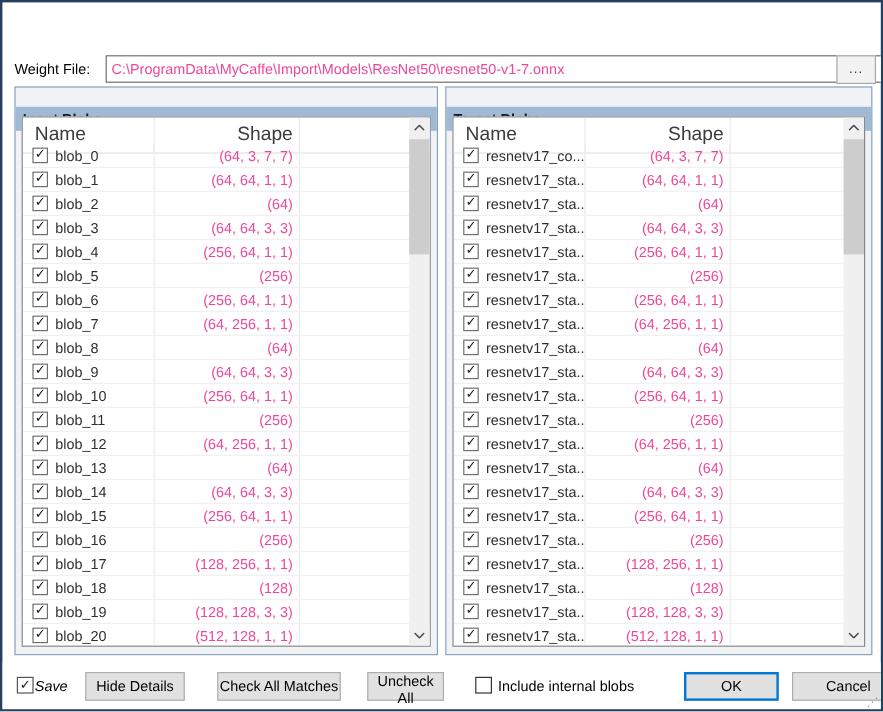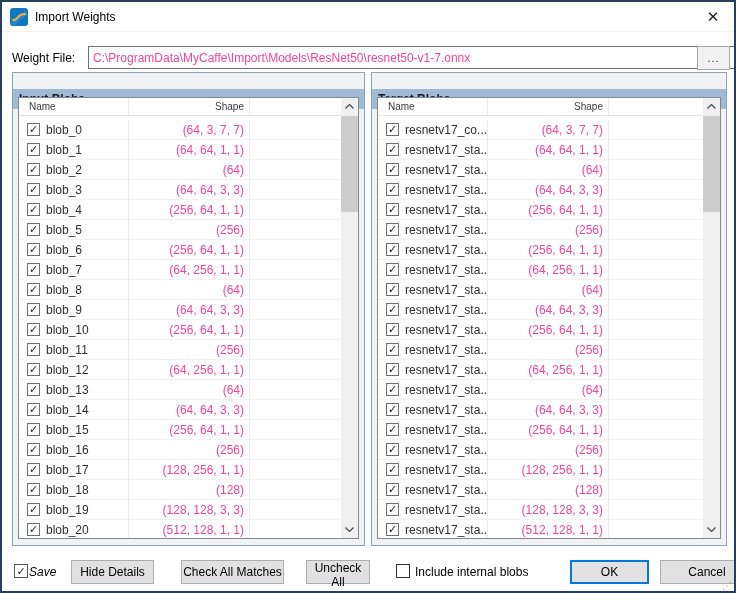--- a/index.html
+++ b/index.html
@@ -25,22 +25,22 @@
     background:#f2f2f2; border:1px solid #a8a8a8; font-size:11px; color:#333;
     letter-spacing:1px; line-height:10px; }
   
   .group { position:absolute; top:70px; height:474px; border:1px solid #8aa3bd; background:#f1f2f4; }
   .group.input  { left:10px;  width:353px; }
   .group.target { left:369px; width:356px; }
   .group-header { height:20px; background:#a0b9d4; color:#161c24; font-size:12px;
     font-weight:bold; line-height:20px; padding-left:6px;margin-top:16px; }
   .list { position:absolute; left:5px; right:5px; top:24px; bottom:6px; background:#fff;
     border:1px solid #84888f; overflow:hidden; }
-  .lheader { display:flex; height:18px; border-bottom:1px solid #e3e3e3; color:#3c3c3c;
-    font-size:10px; background:#fff; }
+  .lheader { display:flex; height:30px; border-bottom:1px solid #e3e3e3; color:#3c3c3c;
+    font-size:16px; background:#fff; }
   .lheader .c1 { padding-left:10px; }
   .lheader .c2 { text-align:right; padding-right:5px; }
   .cell { height:100%; display:flex; align-items:center; }
   .c1 { width:110px; border-right:1px solid #ececec; }
   .c2 { width:121px; border-right:1px solid #ececec; justify-content:flex-end; padding-right:5px; }
   .c3 { flex:1; }
   .rows { position:absolute; top:22px; left:0; right:17px; bottom:0; overflow:hidden; }
   .lrow { display:flex; height:20px; border-bottom:1px solid #f1f1f1; font-size:12px; color:#2f2f2f; }
   .lrow .c2 { color:#ec4899; }
   .rname { margin-left:6px; white-space:nowrap; overflow:hidden; }
@@ -70,31 +70,20 @@
   #uncheck-all  { left:304px; width:64px; }
   #ok-btn     { left:568px; width:79px; background:#e1e1e1; border:2px solid #0078d7; }
   #cancel-btn { left:658px; width:94px; }
   .grip { position:absolute; right:2px; bottom:0px; font-size:10px; color:#9a9a9a; }
 </style>
 </head>
 <body>
 
 <div class="window">
 
-  <div class="titlebar">
-    <span class="app-icon">
-      <svg width="18" height="18" viewBox="0 0 18 18">
-        <rect x="0" y="0" width="18" height="18" rx="3" fill="#1177c0"></rect>
-        <path d="M0 16 L16 2 L18 6 L4 18 Z" fill="#2a93d8" opacity="0.55"></path>
-        <path d="M3 12 C 7.5 13.5, 7.5 5, 15 6.2" stroke="#f0a63c" stroke-width="2.2" fill="none" stroke-linecap="round"></path>
-      </svg>
-    </span>
-    <span class="title">Import Weights</span>
-    <span class="close">✕</span>
-  </div>
 
   <div class="filerow">
     <span class="filelabel">Weight File:</span>
     <input class="filepath" value="C:\ProgramData\MyCaffe\Import\Models\ResNet50\resnet50-v1-7.onnx" style="">
     <button class="browse">...</button>
   </div>
 
   <div class="group input">
     <div class="group-header">Input Blobs</div>
     <div class="list">

